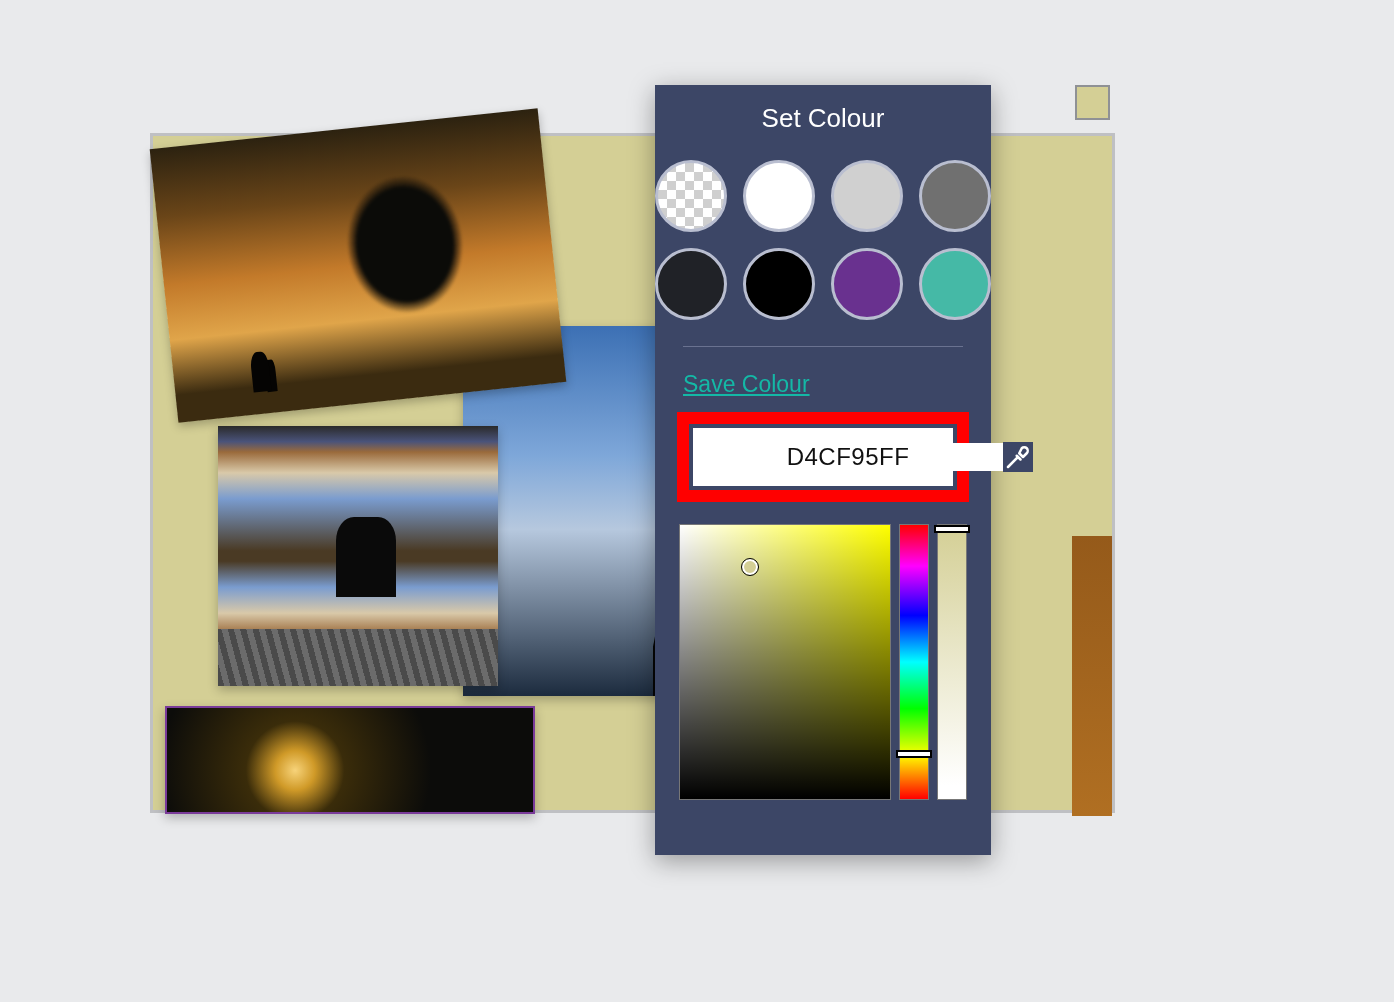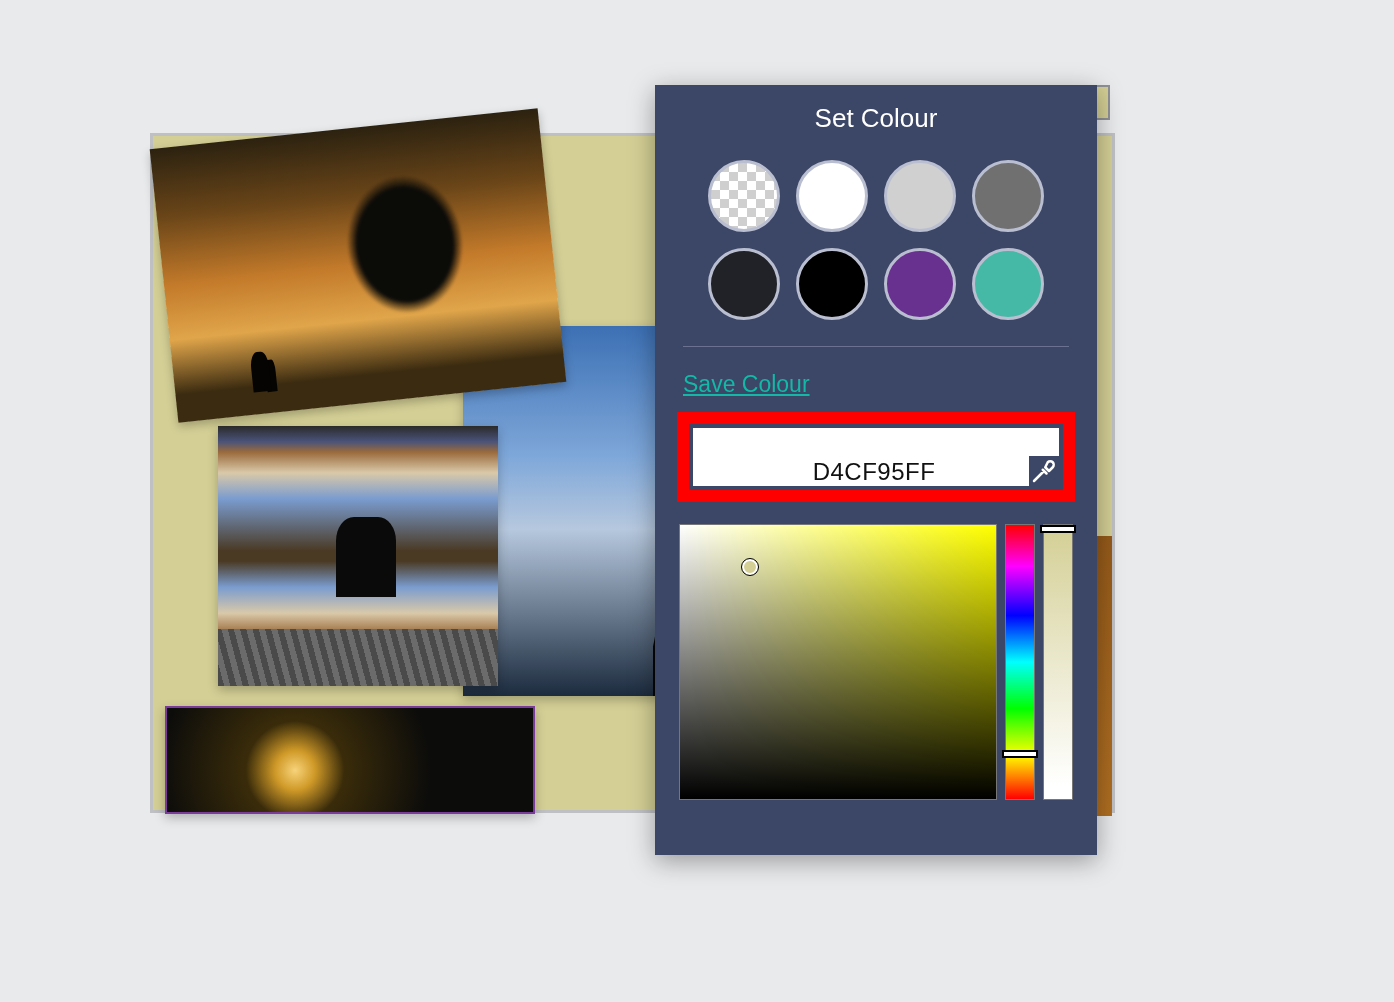--- a/index.html
+++ b/index.html
@@ -101,21 +101,21 @@
     left: 1075px; top: 85px;
     width: 35px; height: 35px;
     background: #d4cf95;
     border: 2px solid #8f9195;
   }
 
   
   .panel {
     position: absolute;
     left: 655px; top: 85px;
-    width: 442px; height: 770px;
+    width: 336px; height: 770px;
     background: #3c4666;
     color: #fff;
     padding: 18px 22px 22px;
     box-shadow: 0 6px 24px rgba(0,0,0,.35);
   }
   .panel-title {
     text-align: center;
     font-size: 26px;
     font-weight: 400;
     margin-bottom: 26px;
@@ -150,21 +150,21 @@
     margin: 0 0 14px 6px;
   }
 
   
   .hex-row-wrap {
     border: 12px solid #ff0000;
     padding: 4px;
     margin-bottom: 18px;
   }
   .hex-row {
-    display:flex; align-items:flex-end; height:58px;
+    display:flex; align-items:center; height:58px;
     background:#fff;
   }
   .hex-swatch {
     width: 90px; background:#d4cf95;
   }
   .hex-input {
     flex:1; border:none; font-size:24px; text-align:center;
     font-family:inherit; color:#111; outline:none;
     letter-spacing:.5px;
   }

